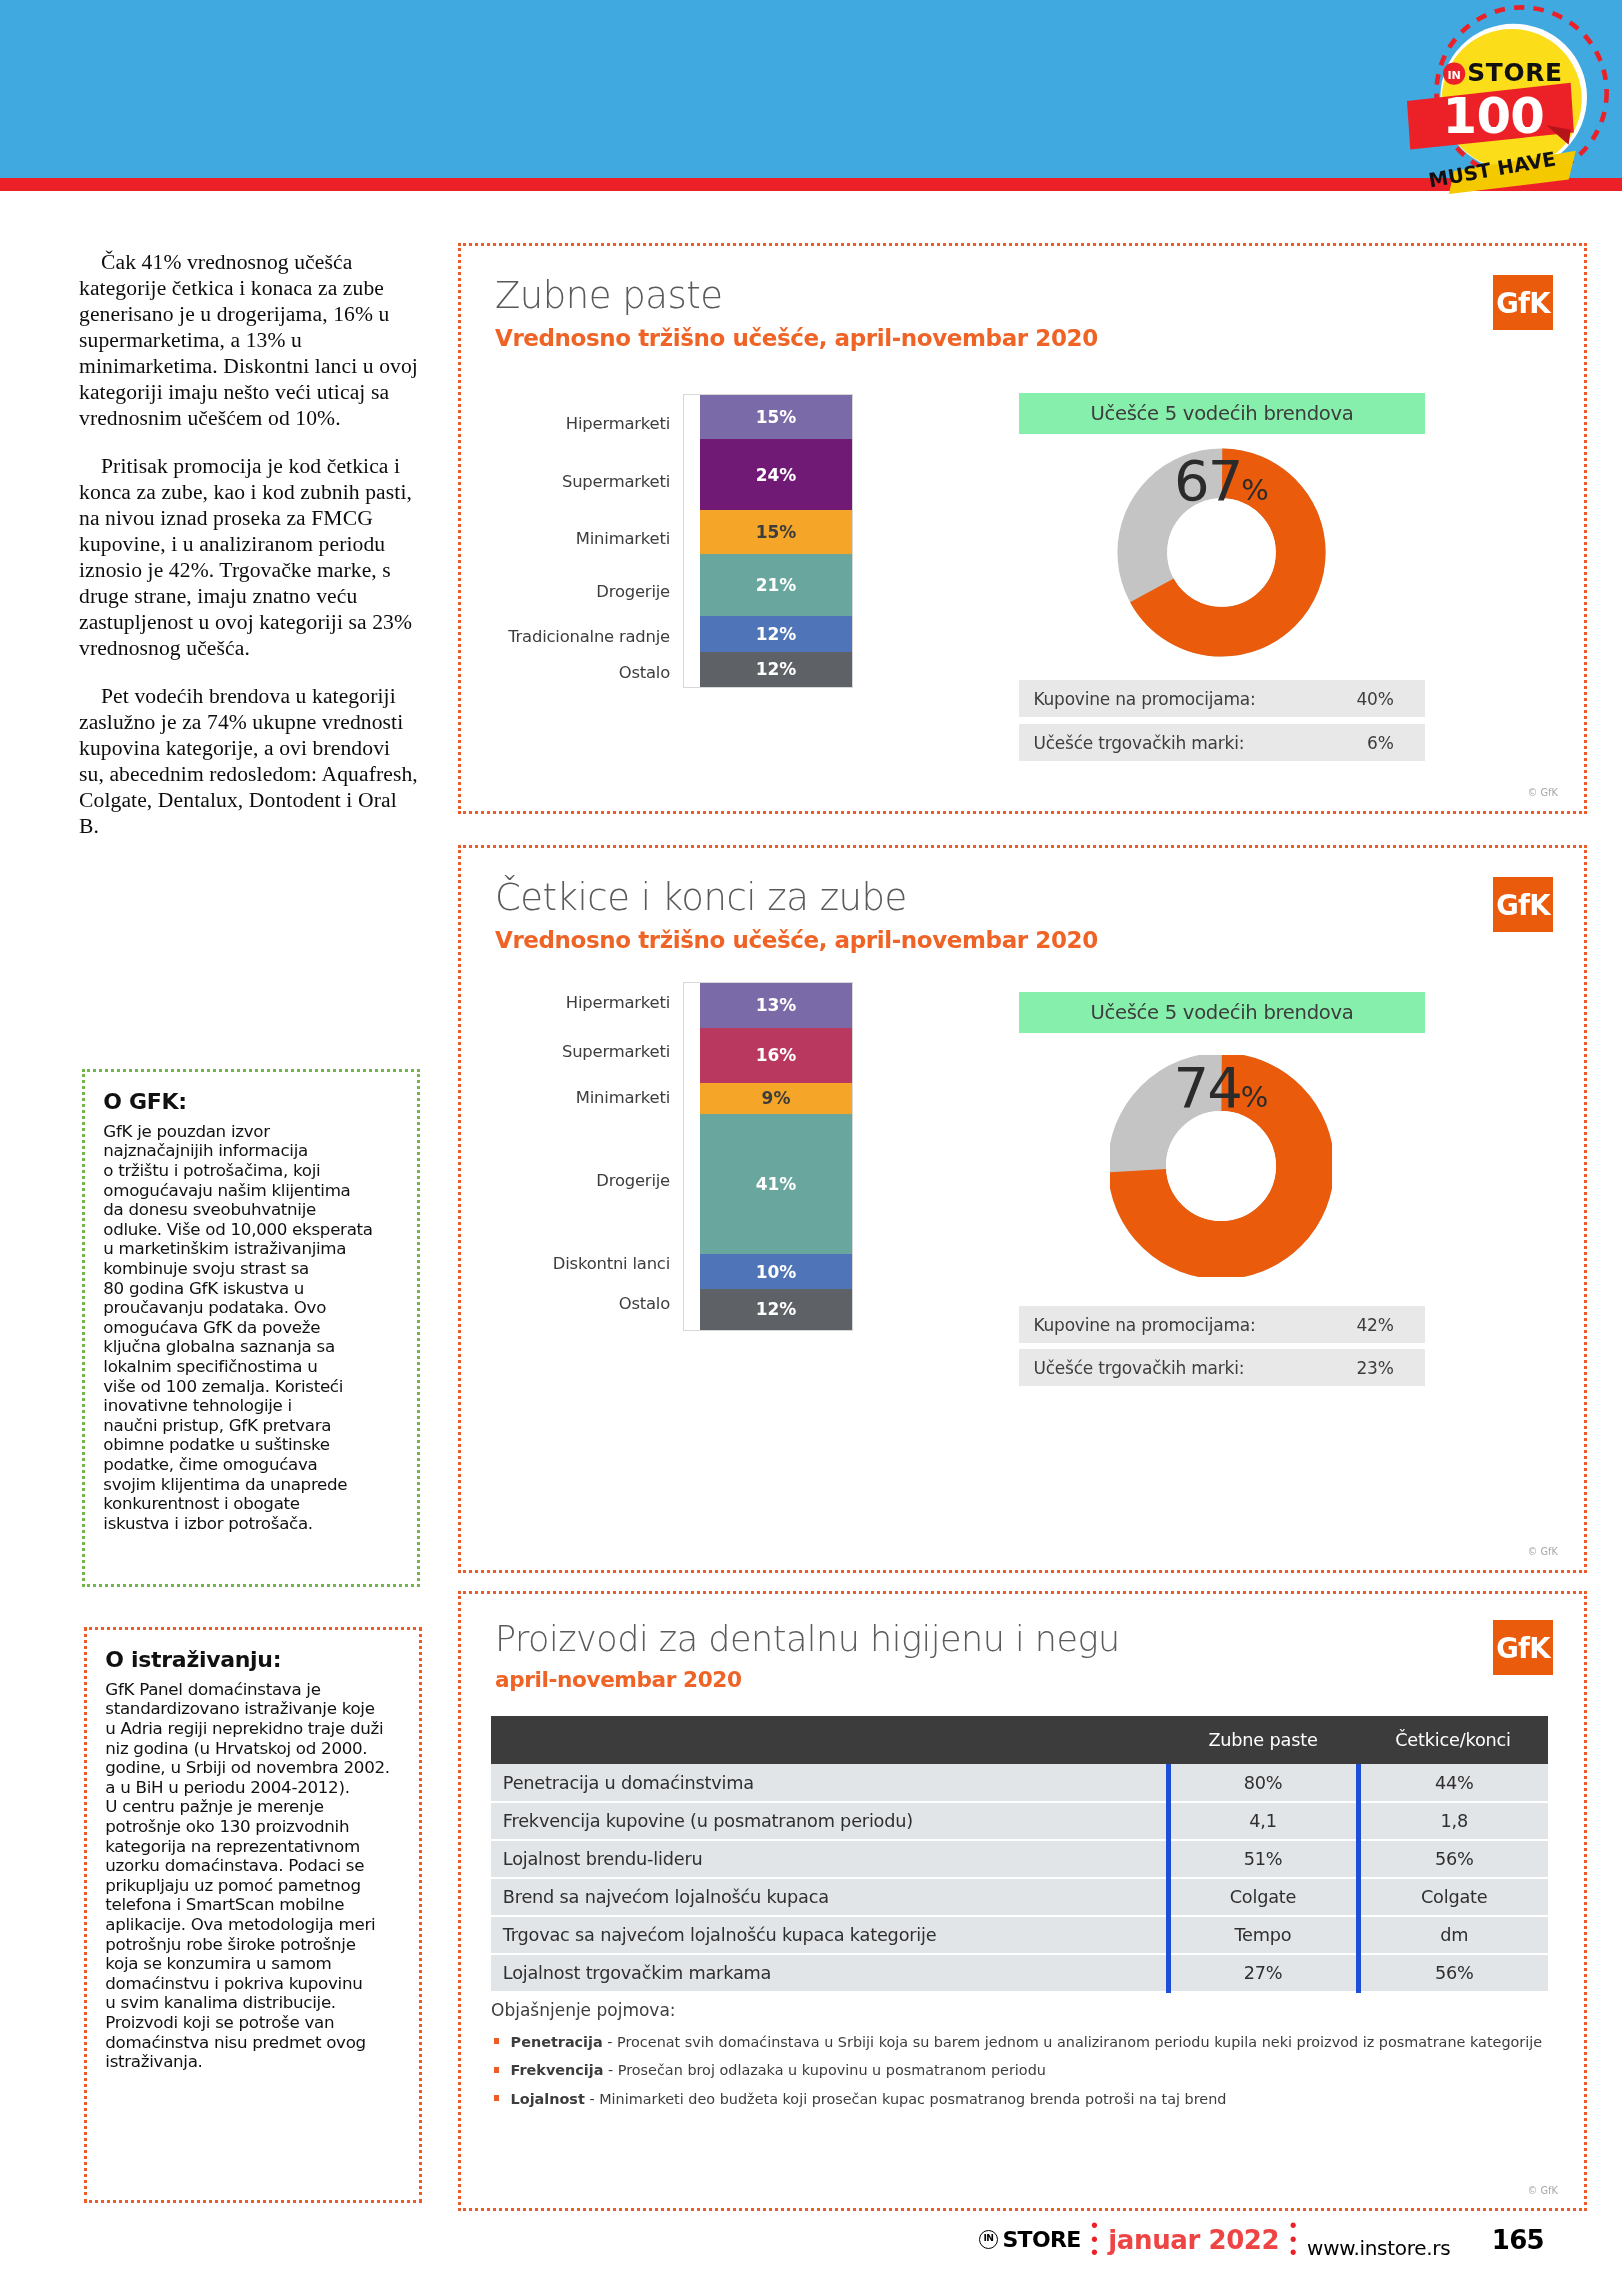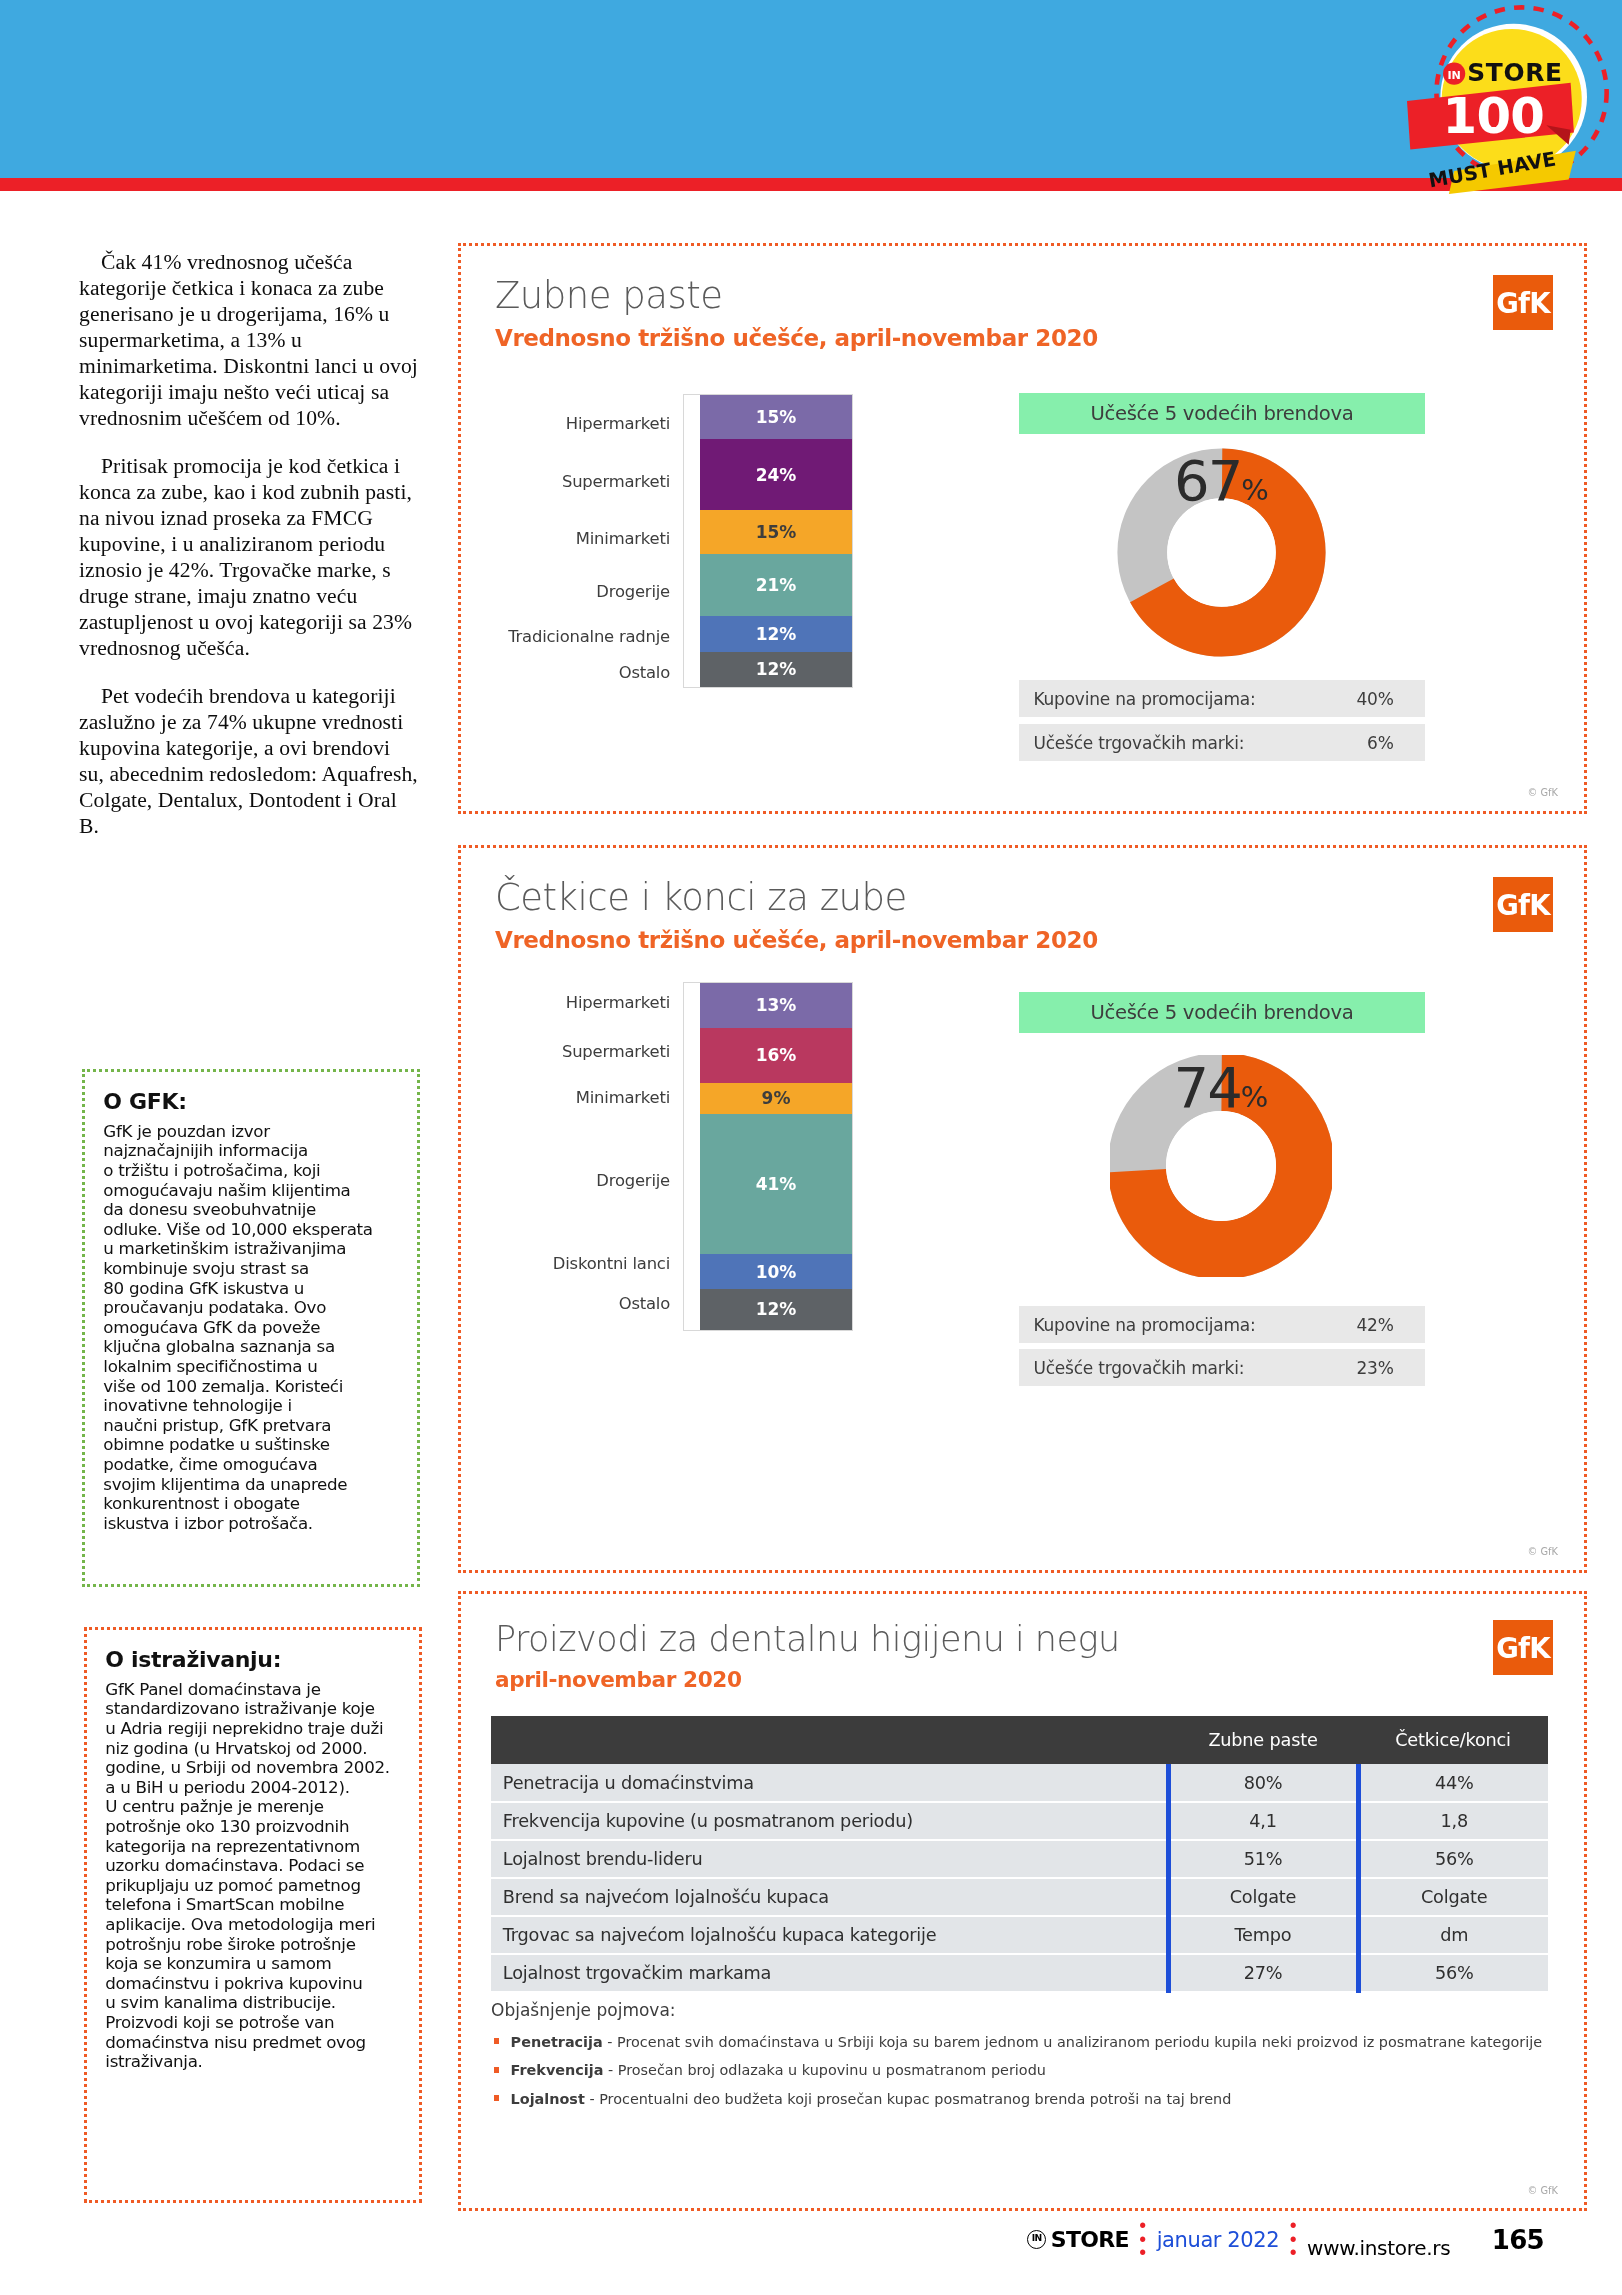--- a/index.html
+++ b/index.html
@@ -114,21 +114,21 @@
   .notes li::before{content:"";position:absolute;left:2.6px;top:7.9px;width:5.9px;height:5.9px;background:#ef5b25;}
   .notes li b{font-weight:bold;}
 
   
   .footer{position:absolute;left:0;bottom:37px;width:1623px;height:39px;}
   .footer-inner{position:absolute;right:79px;top:0;display:flex;align-items:center;gap:10.5px;}
   .f-store{font-family:"DejaVu Sans", sans-serif;font-weight:bold;font-size:22px;color:#000;letter-spacing:-0.7px;display:flex;align-items:center;gap:4.6px;}
   .f-in{display:inline-block;width:17px;height:17px;border:1.6px solid #000;border-radius:50%;
         font-size:9.2px;line-height:14.4px;text-align:center;font-weight:bold;}
   .f-dots{color:#ec2027;font-size:19.6px;letter-spacing:0;line-height:.7;display:flex;flex-direction:column;}
-  .f-date{font-family:"DejaVu Sans", sans-serif;font-weight:normal;font-size:21px;color:#1d4ed8;letter-spacing:-0.4px;}
+  .f-date{font-family:"DejaVu Sans", sans-serif;font-weight:bold;font-size:26px;color:#ef4444;letter-spacing:-0.4px;}
   .f-url{font-family:"DejaVu Sans", sans-serif;font-size:20px;color:#000;letter-spacing:-0.3px;margin-top:16px;}
   .f-page{font-family:"DejaVu Sans", sans-serif;font-weight:bold;font-size:26px;color:#000;margin-left:31px;letter-spacing:-0.7px;}
 </style>
 </head>
 <body>
 
 <div class="topband"></div>
 <div class="topband-rule"></div>
 
 <div class="badge">
@@ -342,21 +342,21 @@
         <td class="num">56%</td>
       </tr>
     </tbody>
   </table>
 
   <div class="notes" style="left:30px;top:406px;width:1060px;">
     <div class="nt-head">Objašnjenje pojmova:</div>
     <ul>
       <li><b>Penetracija</b><span> - Procenat svih domaćinstava u Srbiji koja su barem jednom u analiziranom periodu kupila neki proizvod iz posmatrane kategorije</span></li>
       <li><b>Frekvencija</b><span> - Prosečan broj odlazaka u kupovinu u posmatranom periodu</span></li>
-      <li><b>Lojalnost</b><span> - Procentualni deo budžeta koji prosečan kupac posmatranog brenda potroši na taj brend</span></li>
+      <li><b>Lojalnost</b><span> - Minimarketi deo budžeta koji prosečan kupac posmatranog brenda potroši na taj brend</span></li>
     </ul>
   </div>
   <div class="copy-gfk" style="right:26px;bottom:11.8px;">© GfK</div>
 </div>
 
 <div class="footer">
   <div class="footer-inner">
     <span class="f-store">
       <span class="f-in">IN</span>
       <span>STORE</span>

